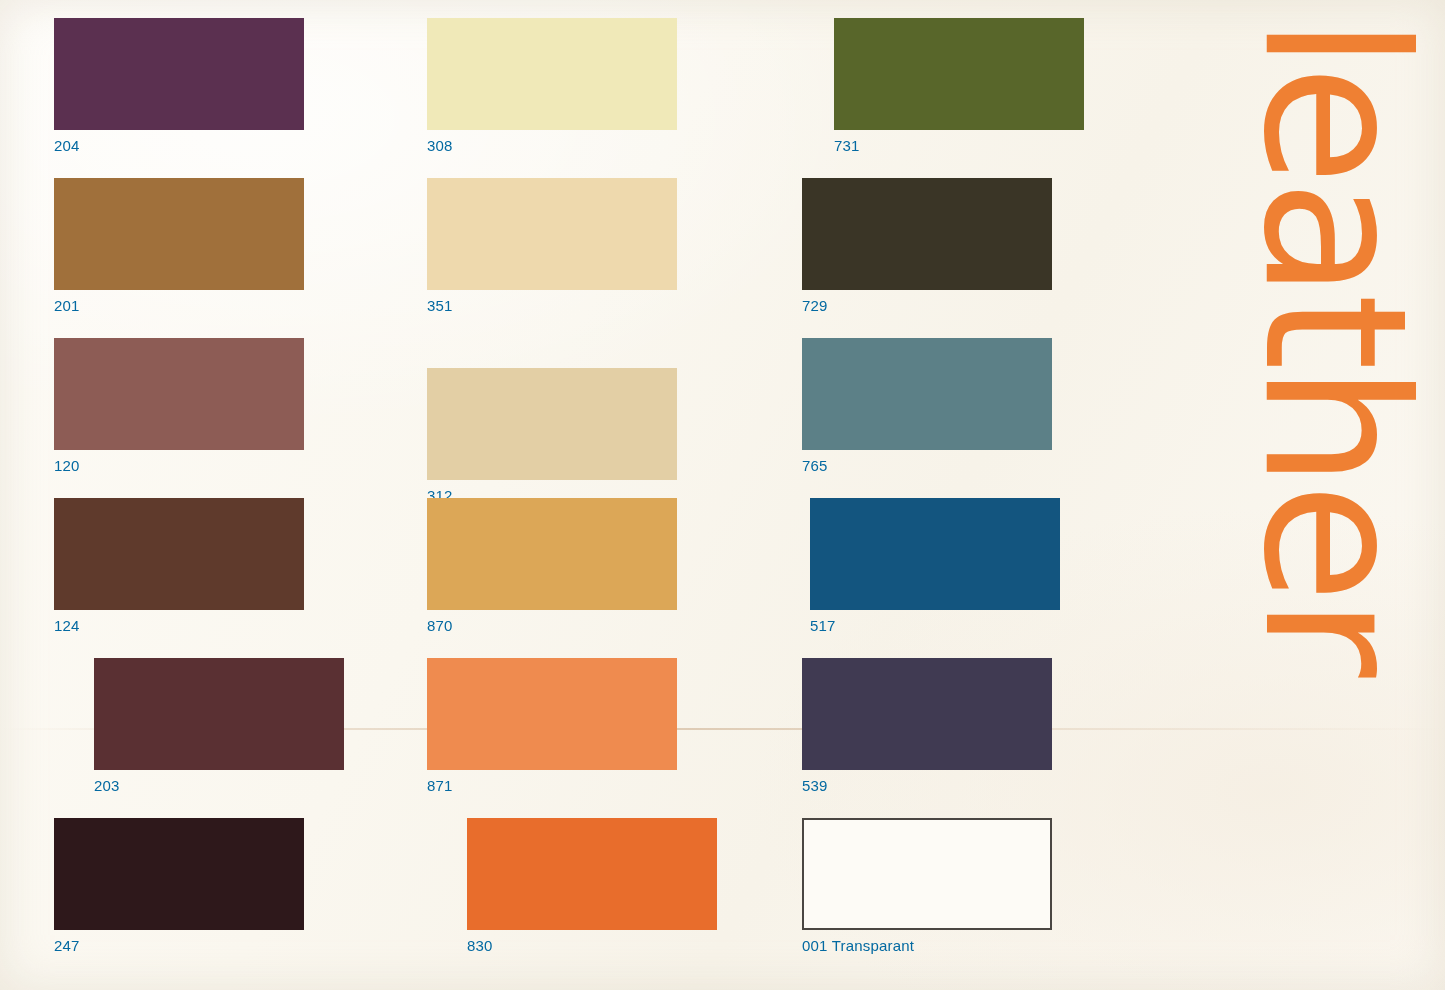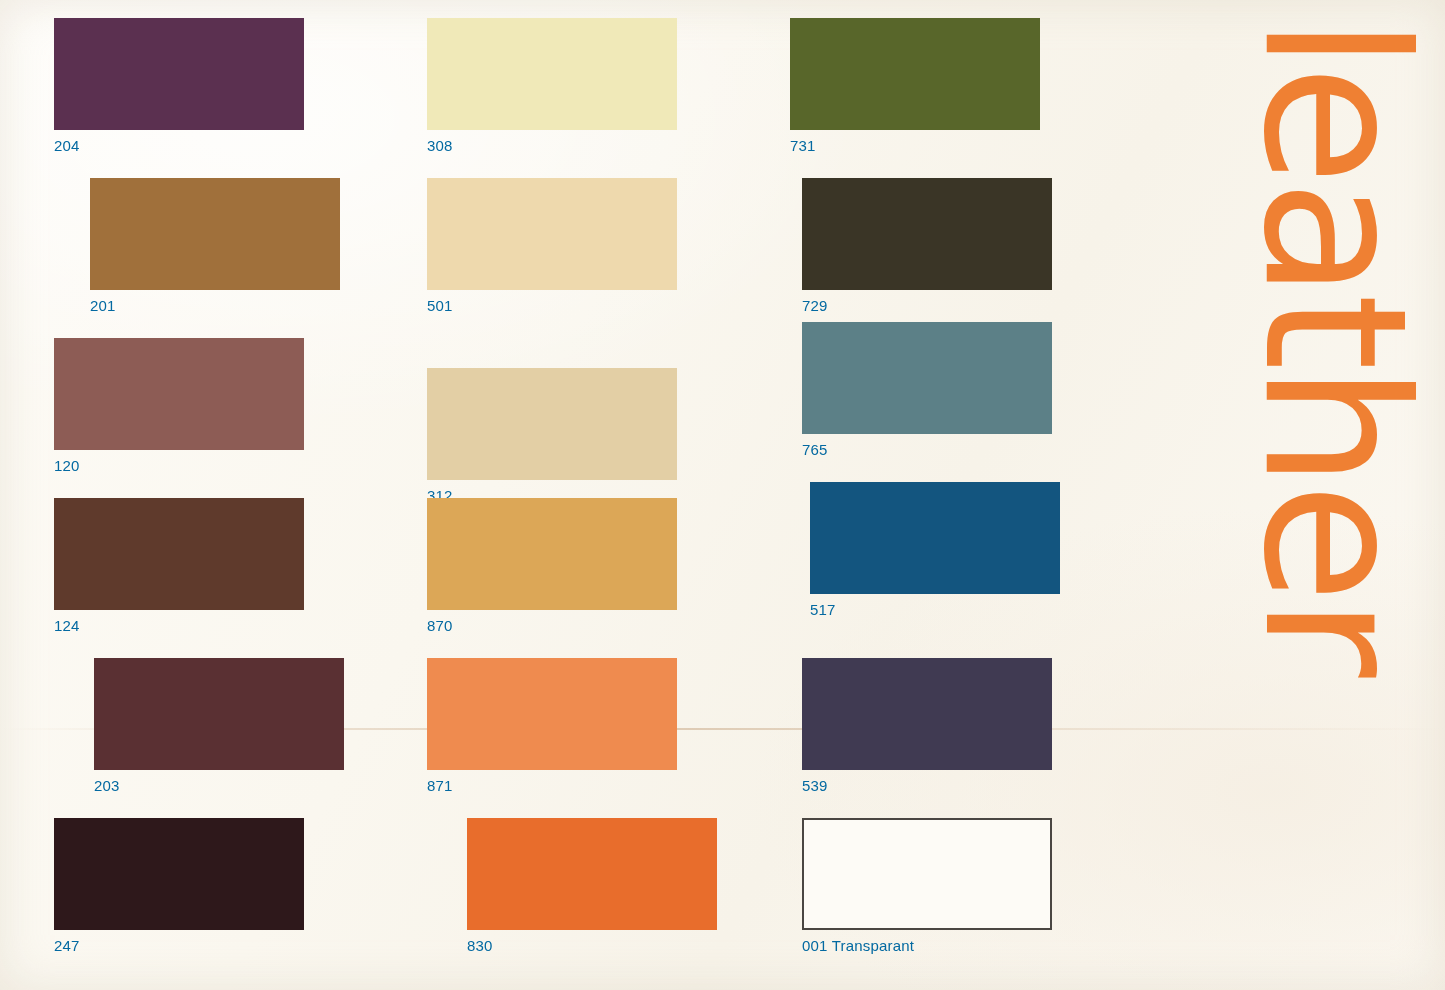--- a/index.html
+++ b/index.html
@@ -109,21 +109,21 @@
 
   <div class="paper-tint"></div>
   <div class="crease"></div>
   <div class="paper-edge"></div>
 
   <div class="grid" id="swatch-grid">
       <div class="swatch-cell" style="left: 0px; top: 0px;">
         <div class="swatch-chip" title="204" style="background: rgb(91, 48, 80);"></div>
         <div class="swatch-label">204</div>
       </div>
-      <div class="swatch-cell" style="left: 0px; top: 160px; margin-left: 36px;">
+      <div class="swatch-cell" style="left: 0px; top: 160px;">
         <div class="swatch-chip" title="201" style="background: rgb(160, 112, 59);"></div>
         <div class="swatch-label">201</div>
       </div>
       <div class="swatch-cell" style="left: 0px; top: 320px;">
         <div class="swatch-chip" title="202" style="background: rgb(141, 92, 85);"></div>
         <div class="swatch-label">120</div>
       </div>
       <div class="swatch-cell" style="left: 0px; top: 480px;">
         <div class="swatch-chip" title="235" style="background: rgb(95, 58, 44);"></div>
         <div class="swatch-label">124</div>
@@ -135,51 +135,51 @@
       <div class="swatch-cell" style="left: 0px; top: 800px;">
         <div class="swatch-chip" title="247" style="background: rgb(46, 24, 27);"></div>
         <div class="swatch-label">247</div>
       </div>
       <div class="swatch-cell" style="left: 373px; top: 0px;">
         <div class="swatch-chip" title="308" style="background: rgb(240, 233, 184);"></div>
         <div class="swatch-label">308</div>
       </div>
       <div class="swatch-cell" style="left: 373px; top: 160px;">
         <div class="swatch-chip" title="351" style="background: rgb(238, 217, 173);"></div>
-        <div class="swatch-label">501</div>
+        <div class="swatch-label">351</div>
       </div>
       <div class="swatch-cell" style="left: 373px; top: 320px; margin-top: 30px;">
         <div class="swatch-chip" title="312" style="background: rgb(227, 207, 165);"></div>
         <div class="swatch-label">312</div>
       </div>
       <div class="swatch-cell" style="left: 373px; top: 480px;">
         <div class="swatch-chip" title="870" style="background: rgb(220, 167, 87);"></div>
         <div class="swatch-label">870</div>
       </div>
       <div class="swatch-cell" style="left: 373px; top: 640px;">
         <div class="swatch-chip" title="871" style="background: rgb(239, 139, 79);"></div>
         <div class="swatch-label">871</div>
       </div>
       <div class="swatch-cell" style="left: 373px; top: 800px; margin-left: 40px;">
         <div class="swatch-chip" title="830" style="background: rgb(232, 109, 44);"></div>
         <div class="swatch-label">830</div>
       </div>
-      <div class="swatch-cell" style="left: 704px; top: 0px; padding-left: 32px;">
+      <div class="swatch-cell" style="left: 748px; top: 0px; padding-left: 32px;">
         <div class="swatch-chip" title="731" style="background: rgb(88, 102, 42);"></div>
         <div class="swatch-label">731</div>
       </div>
       <div class="swatch-cell" style="left: 748px; top: 160px;">
         <div class="swatch-chip" title="729" style="background: rgb(58, 53, 38);"></div>
         <div class="swatch-label">729</div>
       </div>
-      <div class="swatch-cell" style="left: 748px; top: 304px;">
+      <div class="swatch-cell" style="left: 748px; top: 320px;">
         <div class="swatch-chip" title="765" style="background: rgb(92, 128, 135);"></div>
         <div class="swatch-label">765</div>
       </div>
-      <div class="swatch-cell" style="left: 748px; top: 464px; padding-left: 8px;">
+      <div class="swatch-cell" style="left: 748px; top: 480px; padding-left: 8px;">
         <div class="swatch-chip" title="517" style="background: rgb(19, 85, 127);"></div>
         <div class="swatch-label">517</div>
       </div>
       <div class="swatch-cell" style="left: 748px; top: 640px;">
         <div class="swatch-chip" title="539" style="background: rgb(64, 58, 82);"></div>
         <div class="swatch-label">539</div>
       </div>
       <div class="swatch-cell" style="left: 748px; top: 800px;">
         <div class="swatch-chip outlined" title="000"></div>
         <div class="swatch-label">001 Transparant</div>

